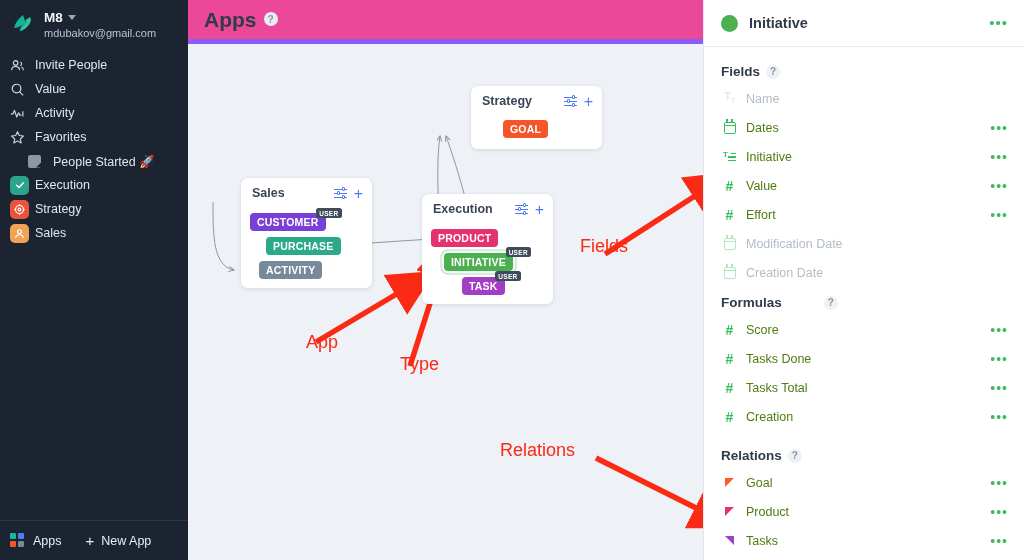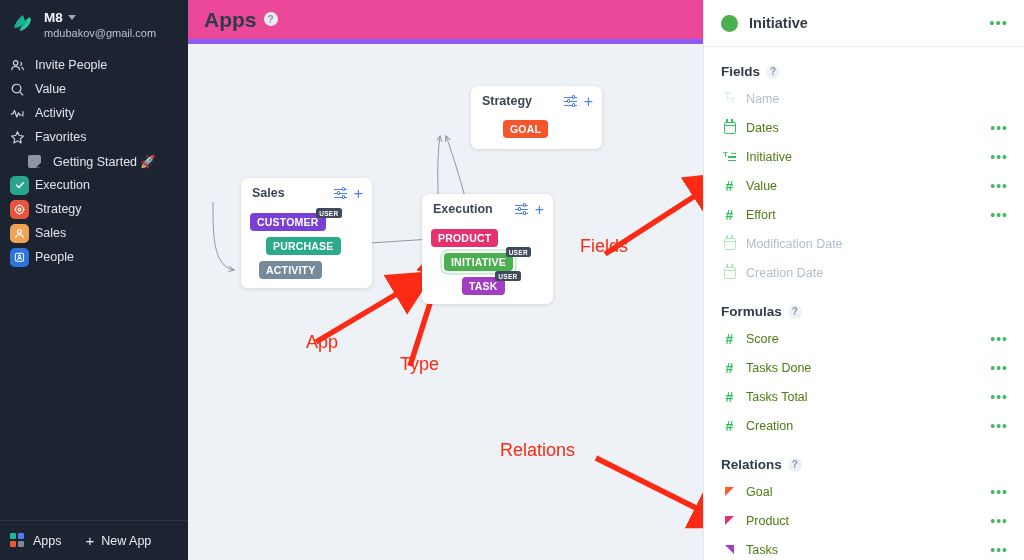--- a/index.html
+++ b/index.html
@@ -190,21 +190,21 @@
             <path d="M8 1.8 9.9 5.9l4.4.5-3.3 3 .9 4.4L8 11.6l-3.9 2.2.9-4.4-3.3-3 4.4-.5Z"></path>
           </svg>
         </span>
         <span class="nav-label">Favorites</span>
       </div>
 
       <div class="nav-row sub-row">
         <span class="nav-ico">
             <span class="doc-ico"></span>
           </span>
-        <span class="nav-label">Getting Started 🚀</span>
+        <span class="nav-label">People Started 🚀</span>
       </div>
 
       <div class="nav-row app-row">
         <span class="nav-ico">
           <span class="app-ico" style="background:#2aa48a">
             <svg width="12" height="12" viewBox="0 0 14 14" fill="none" stroke="#fff" stroke-width="1.7" stroke-linecap="round" stroke-linejoin="round">
                 <path d="M3 7.3 5.8 10 11 4.4"></path>
               </svg>
           </span>
         </span>
@@ -229,32 +229,20 @@
           <span class="app-ico" style="background:#f0a355">
             <svg width="13" height="13" viewBox="0 0 14 14" fill="none" stroke="#fff" stroke-width="1.2">
               <circle cx="7" cy="5" r="2.1"></circle>
                 <path d="M2.9 11.8c0-2.1 1.8-3.4 4.1-3.4s4.1 1.3 4.1 3.4"></path>
             </svg>
           </span>
         </span>
         <span class="nav-label">Sales</span>
       </div>
 
-      <div class="nav-row app-row">
-        <span class="nav-ico">
-          <span class="app-ico" style="background:#2f73de">
-            <svg width="13" height="13" viewBox="0 0 14 14" fill="none" stroke="#fff" stroke-width="1.1">
-              <rect x="2.6" y="2.4" width="8.8" height="8.6" rx="1.6"></rect>
-              <circle cx="7" cy="5.8" r="1.35"></circle>
-                <path d="M4.7 9.6c.3-1.2 1.2-1.8 2.3-1.8s2 .6 2.3 1.8"></path>
-            </svg>
-          </span>
-        </span>
-        <span class="nav-label">People</span>
-      </div>
 
     </div>
 
     <div class="bottombar">
       <div class="bb-item bb-apps">
         <span class="grid-ico">
           <i style="left:0;top:0;background:#17b89c"></i>
           <i style="left:8px;top:0;background:#4d7cf3"></i>
           <i style="left:0;top:8px;background:#f05a28"></i>
           <i style="left:8px;top:8px;background:#7a8794"></i>
@@ -453,21 +441,21 @@
       <div class="prow muted">
         <span class="p-ico">
             <span class="cal">
               <i></i>
             </span>
           </span>
         <span class="p-label">Creation Date</span>
       </div>
     </div>
 
-    <div class="sec-title" style="margin-top:17px;">
+    <div class="sec-title" style="margin-top:8px;gap:36px;">
       <span>Formulas</span>
         <span class="qmark">?</span>
     </div>
     <div style="margin-top:5px">
       <div class="prow">
         <span class="p-ico">
             <span class="hash">#</span>
           </span>
         <span class="p-label">Score</span>
         <span class="p-dots">•••</span>

